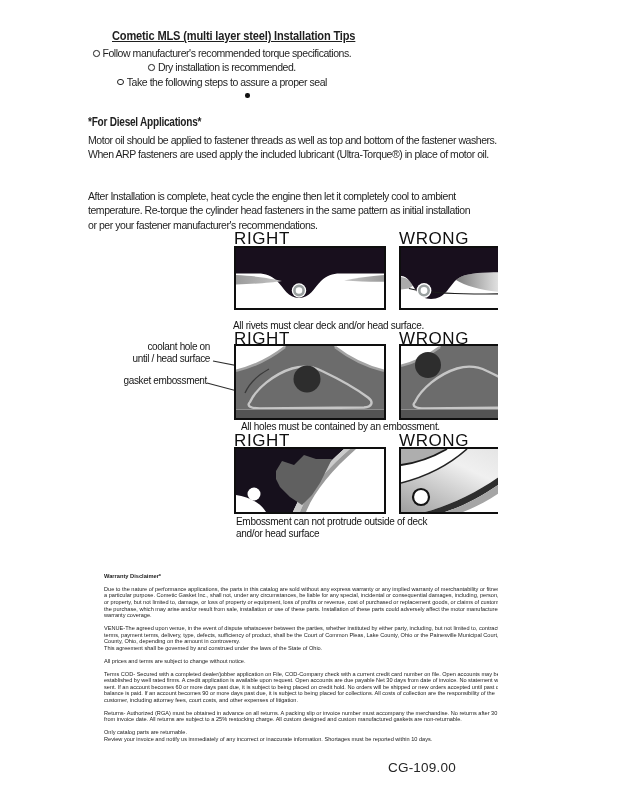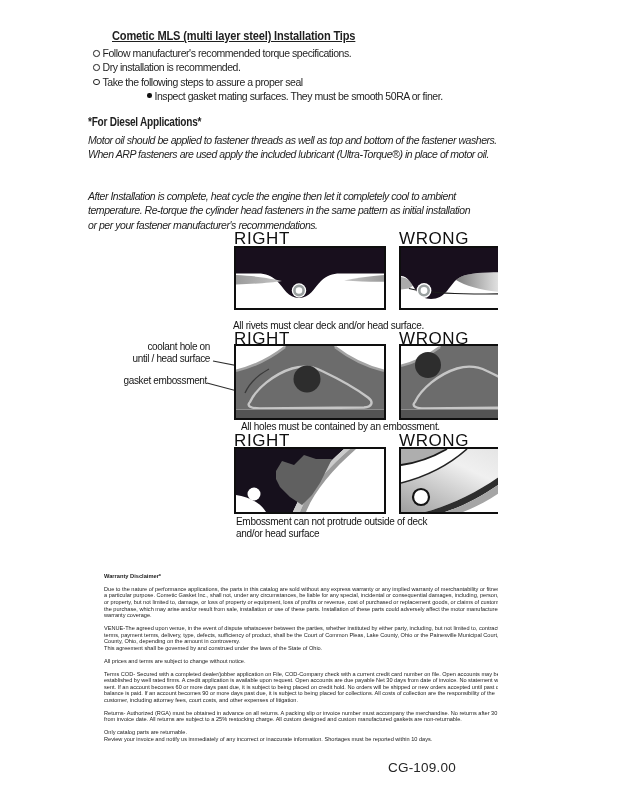--- a/index.html
+++ b/index.html
@@ -2,22 +2,22 @@
 <html><head>
 <meta charset="utf-8">
 <style>
   html,body{margin:0;padding:0;background:#ffffff;}
   .page{position:relative;width:498px;height:800px;background:#ffffff;overflow:hidden;
         font-family:"Liberation Sans","DejaVu Sans",sans-serif;color:#1f1f1f;}
   .abs{position:absolute;}
   .condensed{transform:scaleX(0.82);transform-origin:0 0;white-space:nowrap;}
   .title{font-size:13.5px;font-weight:bold;letter-spacing:-0.2px;text-decoration:underline;}
   .h2{font-size:12px;font-weight:bold;letter-spacing:-0.3px;transform:scaleX(0.84);transform-origin:0 0;white-space:nowrap;}
-  .body{font-size:10.5px;letter-spacing:-0.45px;line-height:14.3px;white-space:pre-line;font-style:italic;}
-  .tip{display:flex;font-size:10.5px;letter-spacing:-0.45px;line-height:14.3px;}
+  .body{font-size:10.5px;letter-spacing:-0.45px;line-height:14.3px;white-space:pre-line;}
+  .tip{display:flex;font-size:10.5px;letter-spacing:-0.45px;line-height:14.3px;justify-content:center;}
   .tip .ring{width:4.5px;height:4.5px;border:1px solid #222;border-radius:50%;margin:4px 3px 0 0;flex:none;}
   .tip .dot{width:4.5px;height:4.5px;background:#111;border-radius:50%;margin:4.5px 3px 0 0;flex:none;}
   .tip.sub{padding-left:54px;}
   .figlabel{width:152px;text-align:left;font-size:17px;letter-spacing:0.6px;color:#101010;}
   .figbox{width:152px;border:2px solid #0e0e0e;background:#fff;box-sizing:border-box;}
   .figbox svg{display:block;width:100%;height:100%;}
   .caption{font-size:10px;letter-spacing:-0.3px;line-height:11.5px;white-space:pre-line;color:#141414;}
   .ann{font-size:10px;letter-spacing:-0.35px;line-height:11.8px;text-align:right;white-space:pre-line;color:#161616;}
   .fineprint{width:818px;transform:scale(0.5);transform-origin:0 0;font-size:11.2px;line-height:13.2px;color:#222;}
   .fineprint .fp-h{font-weight:bold;margin:0 0 12px 0;font-size:11.4px;}
@@ -39,21 +39,20 @@
     <div class="tip">
       <span class="ring"></span>
       <span>Dry installation is recommended.</span>
     </div>
     <div class="tip">
       <span class="ring"></span>
       <span>Take the following steps to assure a proper seal</span>
     </div>
     <div class="tip sub">
       <span class="dot"></span>
-      <span>Inspect gasket mating surfaces.  They must be smooth 50RA or finer.</span>
     </div>
   </div>
 
   <div class="abs h2" style="left:88px;top:115px;">*For Diesel Applications*</div>
   <div class="abs body" style="left:88px;top:133px;">Motor oil should be applied to fastener threads as well as top and bottom of the fastener washers.
 When ARP fasteners are used apply the included lubricant (Ultra-Torque®) in place of motor oil.</div>
   <div class="abs body" style="left:88px;top:165px;margin-top:24px;">After Installation is complete, heat cycle the engine then let it completely cool to ambient
 temperature. Re-torque the cylinder head fasteners in the same pattern as initial installation
 or per your fastener manufacturer's recommendations.</div>
 

